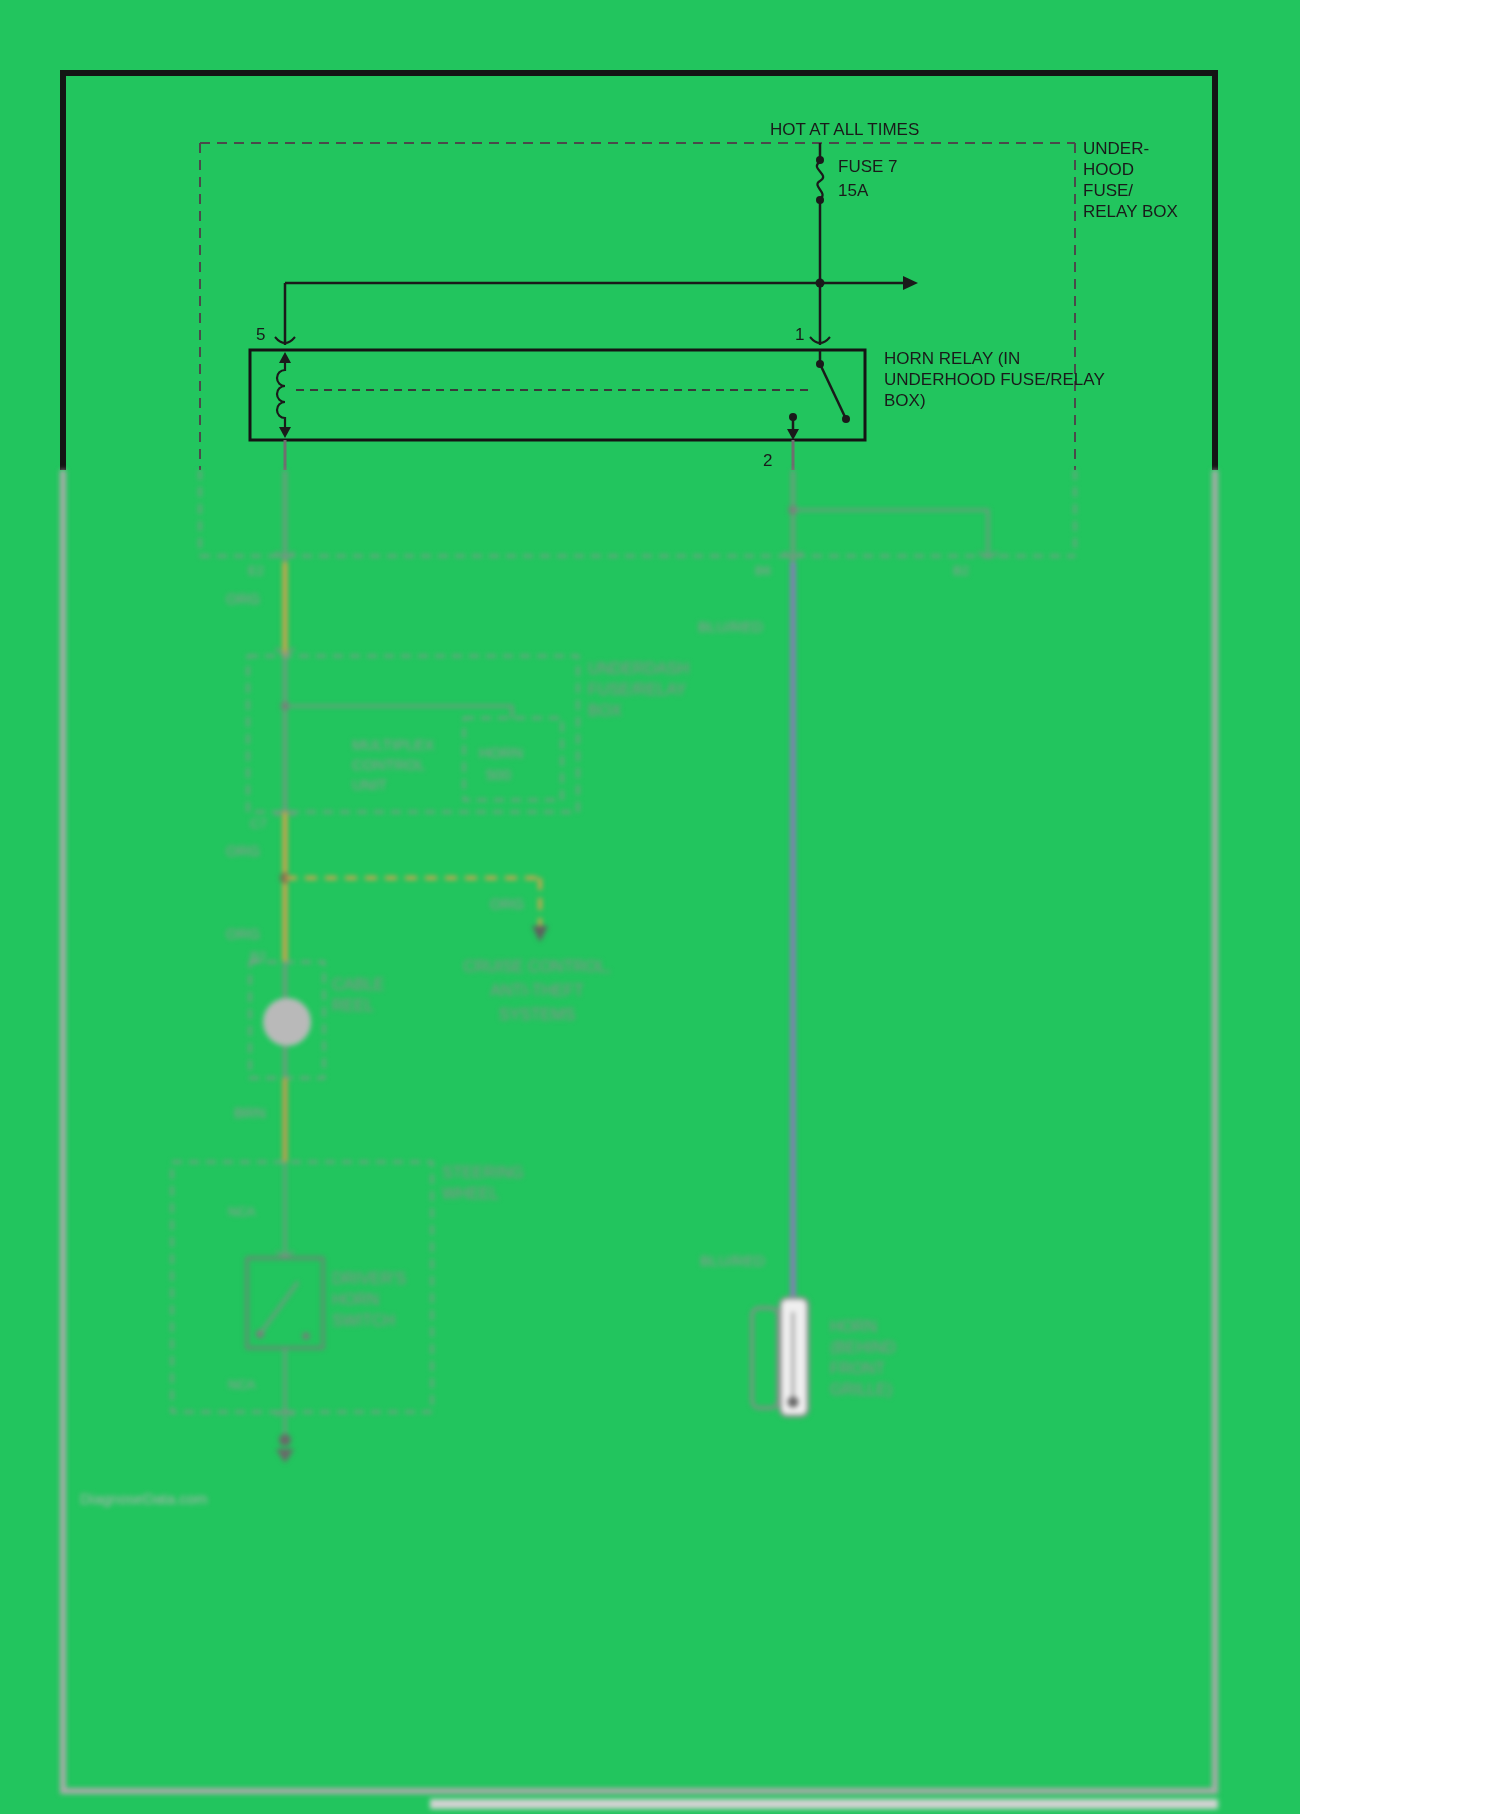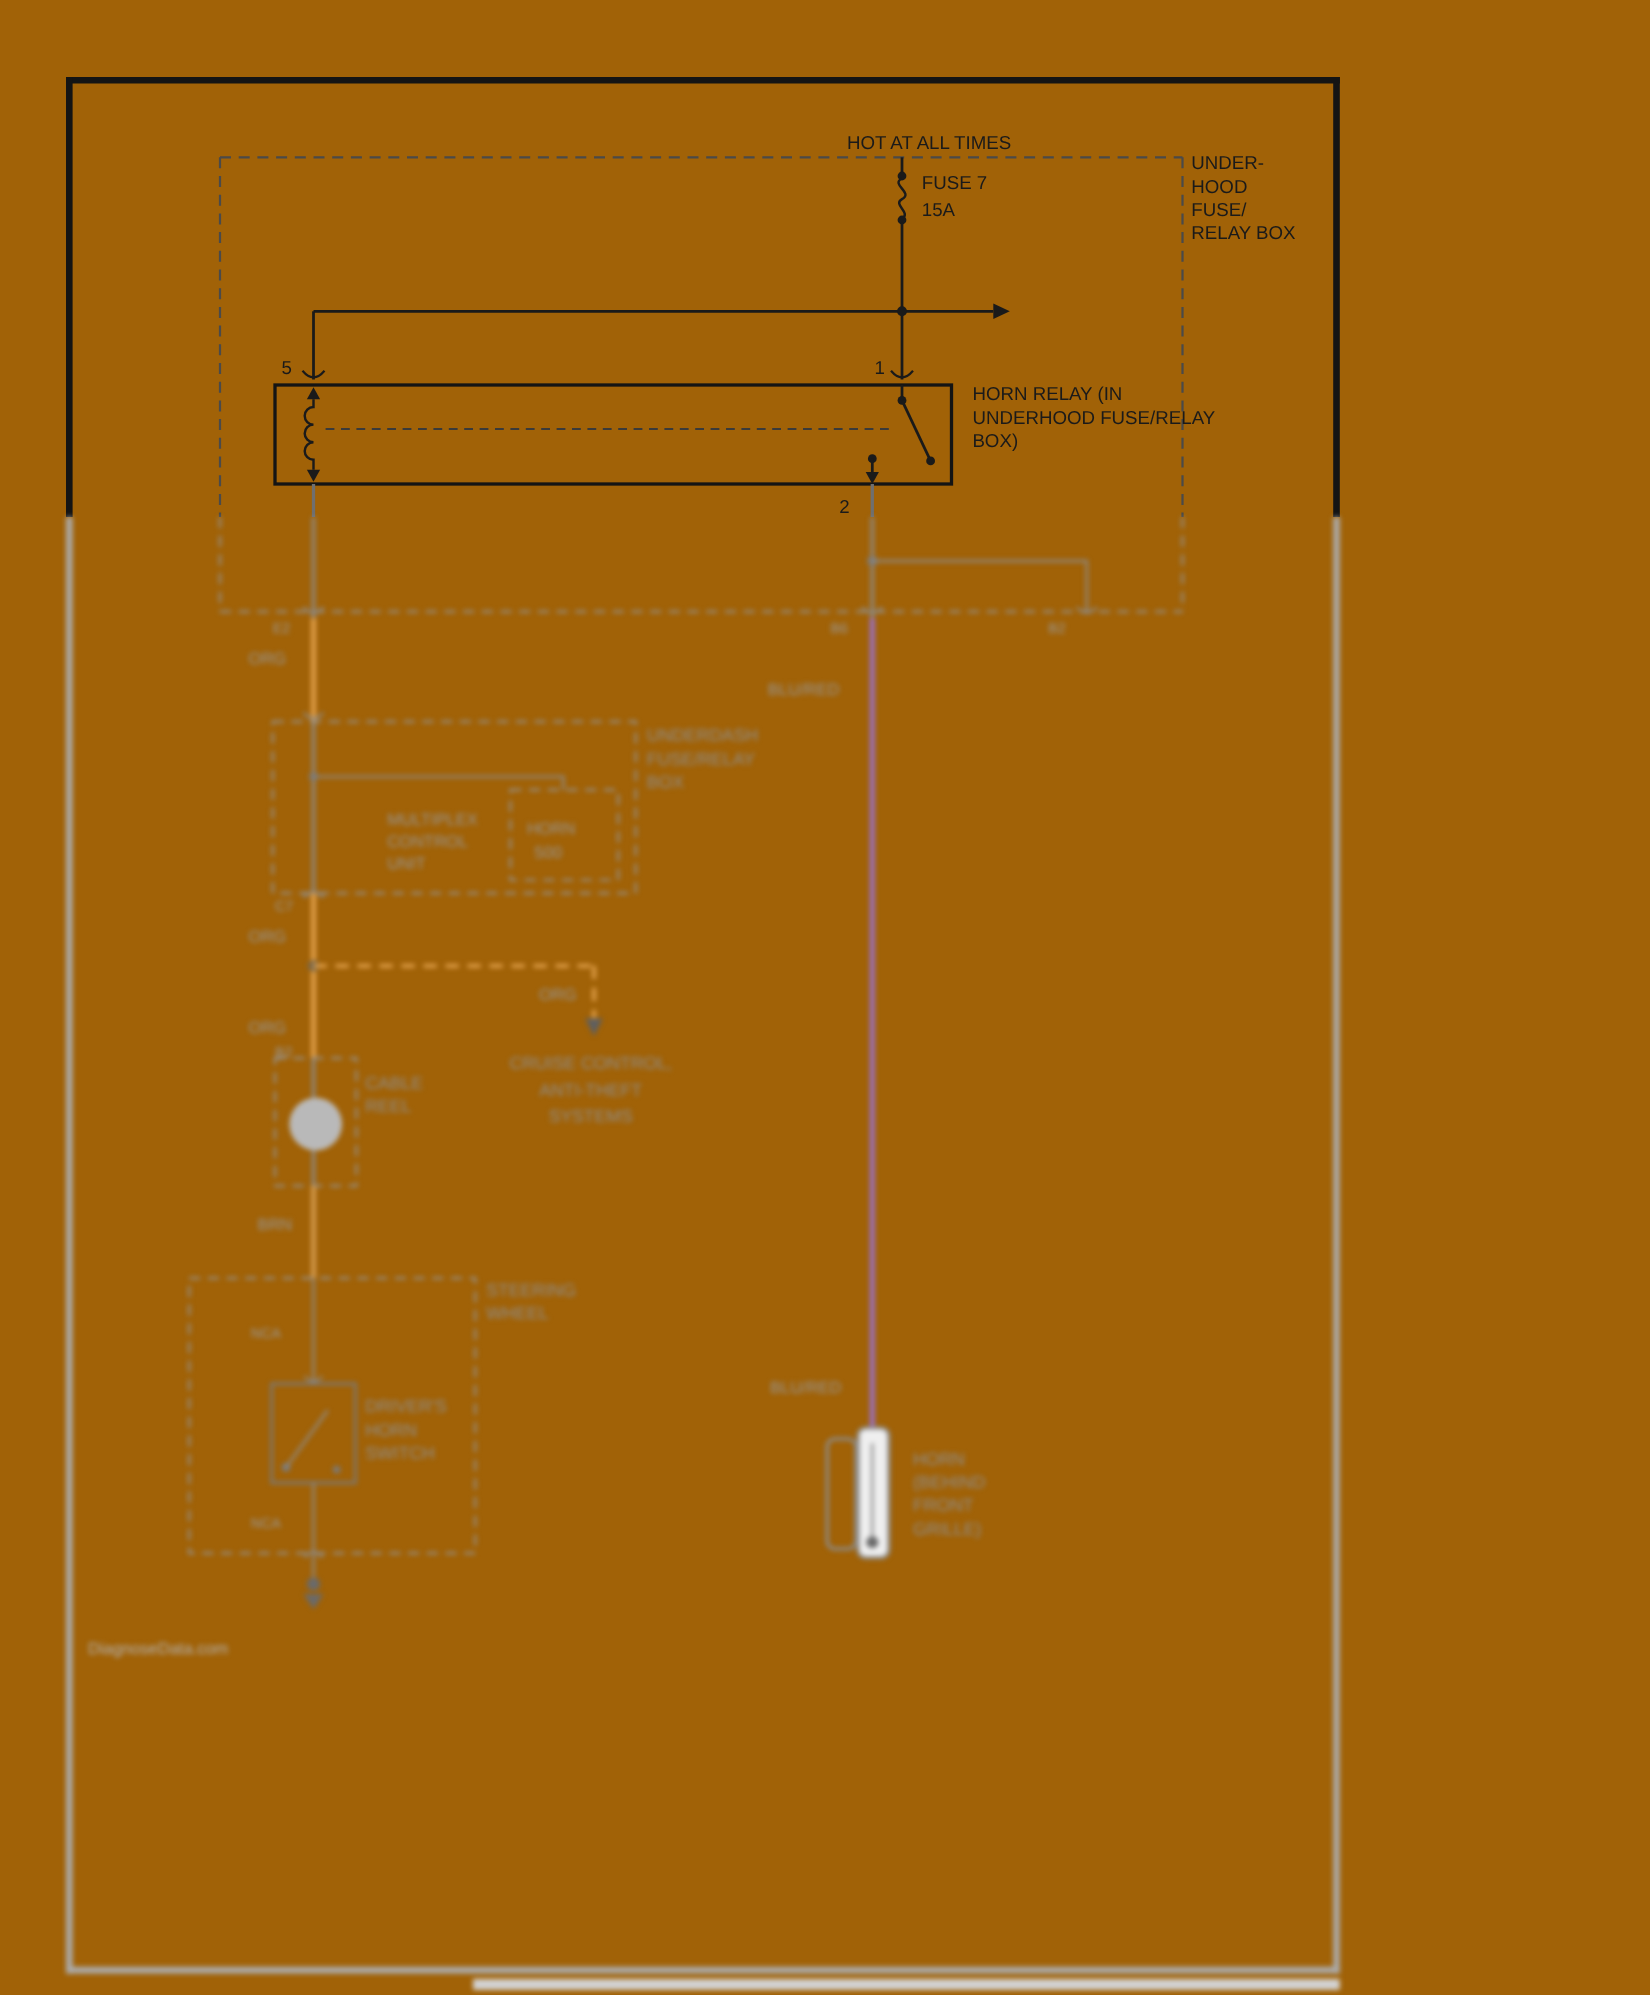--- a/index.html
+++ b/index.html
@@ -1,17 +1,17 @@
 <!DOCTYPE html>
 <html><head>
 <meta charset="utf-8">
 <style>
   html,body{margin:0;padding:0;background:#ffffff;}
-  .stage{position:relative;width:1500px;height:1814px;background:#a16207;overflow:hidden;
-         font-family:"Liberation Sans",sans-serif;}
+  .stage{position:relative;width:1276px;height:1814px;background:#22c55e;overflow:hidden;
+         font-family:"Liberation Sans",sans-serif;padding-left:24px;}
   svg{position:absolute;left:0;display:block;}
   #sharp-layer{top:0;}
   .blur-wrap{position:absolute;top:470px;left:0;width:1500px;height:1344px;filter:blur(2.6px);}
   #blur-layer{top:0;}
   text{font-family:"Liberation Sans",sans-serif;}
   .t17{font-size:17px;fill:#1a1a1a;}
   .t16g{font-size:16px;fill:#8f8f8f;}
   .t15g{font-size:15px;fill:#979797;}
   .t13g{font-size:13px;fill:#9a9a9a;}
   .wm{font-size:15px;fill:#b4b4b4;}

